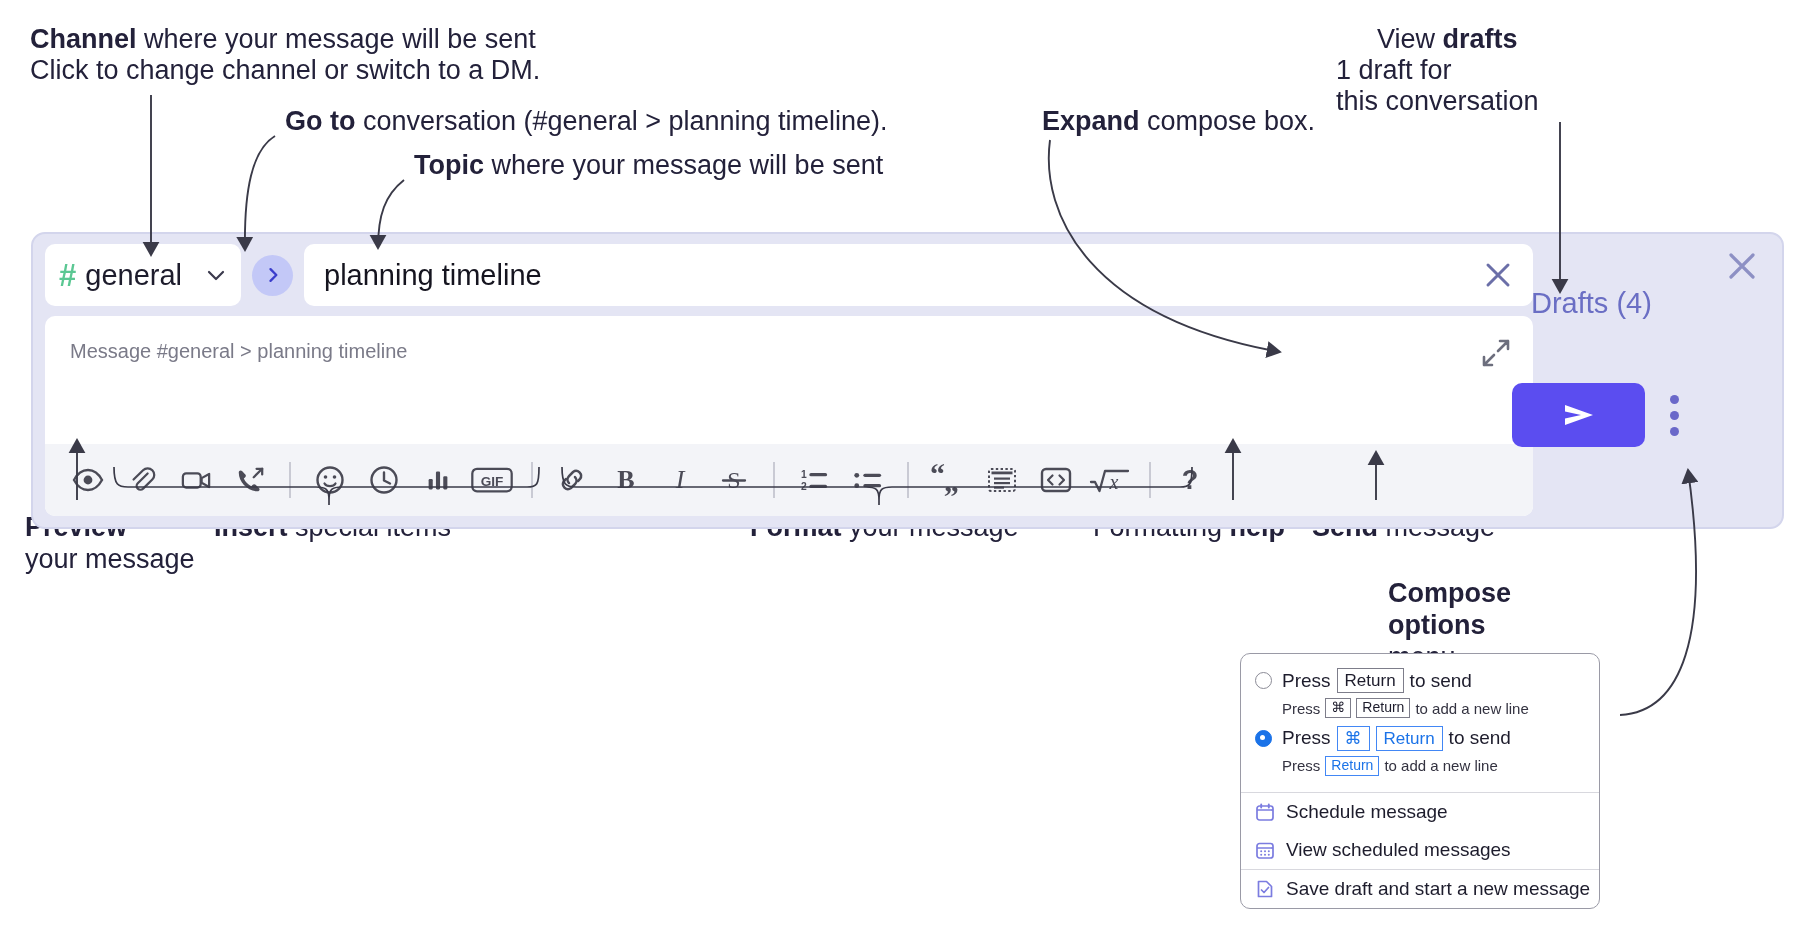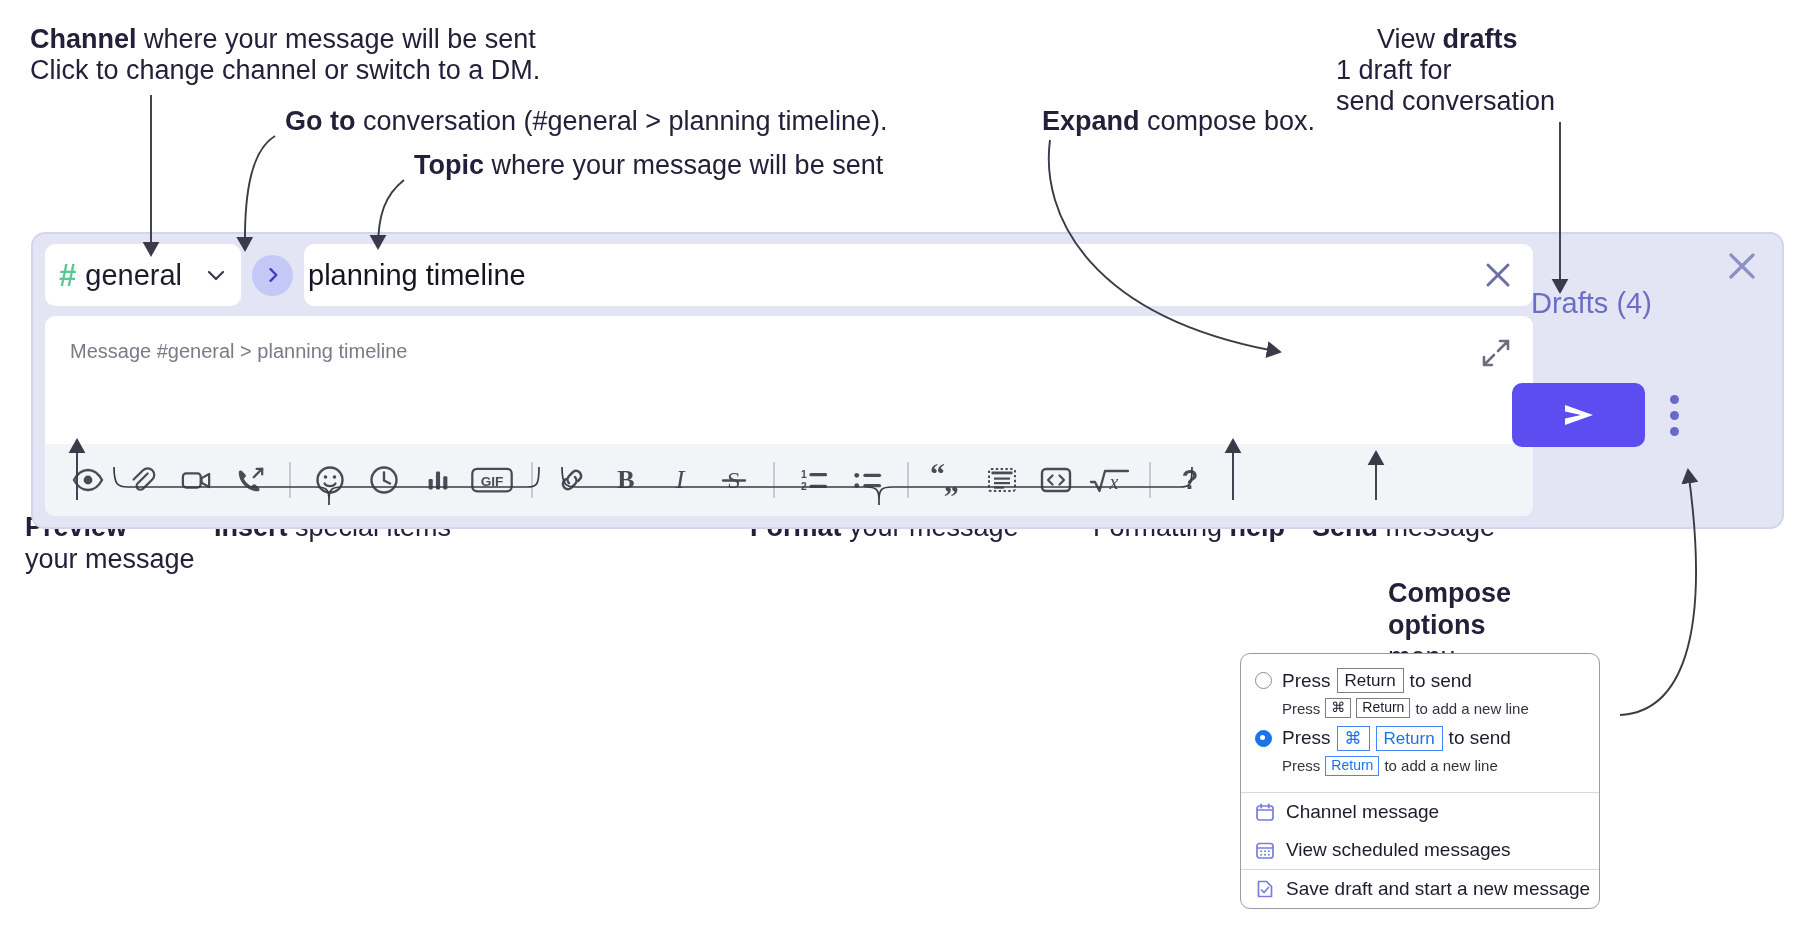--- a/index.html
+++ b/index.html
@@ -93,21 +93,21 @@
     justify-content: center;
     flex: none;
   }
   .topic-field {
     flex: 1;
     height: 62px;
     background: #ffffff;
     border-radius: 10px;
     display: flex;
     align-items: center;
-    padding: 0 18px 0 4px;
+    padding: 0 18px 0 20px;
   }
   .topic-text {
     flex: 1;
     font-size: 29px;
     color: #15141f;
   }
   .topic-close { width: 34px; height: 34px; flex: none; }
 
   
   .msgbox {
@@ -304,21 +304,21 @@
   </div>
 
   <div class="anno" style="left:1042px; top:106px;">
     <b>Expand</b><span> compose box.</span>
   </div>
 
   <div class="anno" style="left:1368px; top:24px;margin-left:9px;">
     <span>View </span><b>drafts</b>
   </div>
   <div class="anno it" style="left:1336px; top:55px;">1 draft for</div>
-  <div class="anno it" style="left:1336px; top:86px;">send conversation</div>
+  <div class="anno it" style="left:1336px; top:86px;">this conversation</div>
 
   <div class="anno" style="left:25px; top:512px;">
     <b>Preview</b>
   </div>
   <div class="anno" style="left:25px; top:544px;">your message</div>
 
   <div class="anno" style="left:214px; top:512px;">
     <b>Insert</b><span> special items</span>
   </div>
 
@@ -604,21 +604,21 @@
     <div class="menu-sep"></div>
 
     <div class="menu-item">
       <span class="mi-icon">
         <svg viewBox="0 0 20 20" width="20" height="20" aria-hidden="true">
           <rect x="2" y="4" width="16" height="14" rx="2.5" fill="none" stroke="#7b7ce0" stroke-width="1.7"></rect>
           <path d="M2 8 L18 8" stroke="#7b7ce0" stroke-width="1.7"></path>
           <path d="M6.2 2.5 L6.2 5.5 M13.8 2.5 L13.8 5.5" stroke="#7b7ce0" stroke-width="1.9" stroke-linecap="round"></path>
         </svg>
       </span>
-      <span>Channel message</span>
+      <span>Schedule message</span>
     </div>
 
     <div class="menu-item">
       <span class="mi-icon">
         <svg viewBox="0 0 20 20" width="20" height="20" aria-hidden="true">
           <rect x="2" y="3.5" width="16" height="14.5" rx="2.5" fill="none" stroke="#7b7ce0" stroke-width="1.7"></rect>
           <path d="M2 8 L18 8" stroke="#7b7ce0" stroke-width="1.7"></path>
           <circle cx="6.2" cy="11.2" r="1" fill="#7b7ce0"></circle>
           <circle cx="10" cy="11.2" r="1" fill="#7b7ce0"></circle>
           <circle cx="13.8" cy="11.2" r="1" fill="#7b7ce0"></circle>

